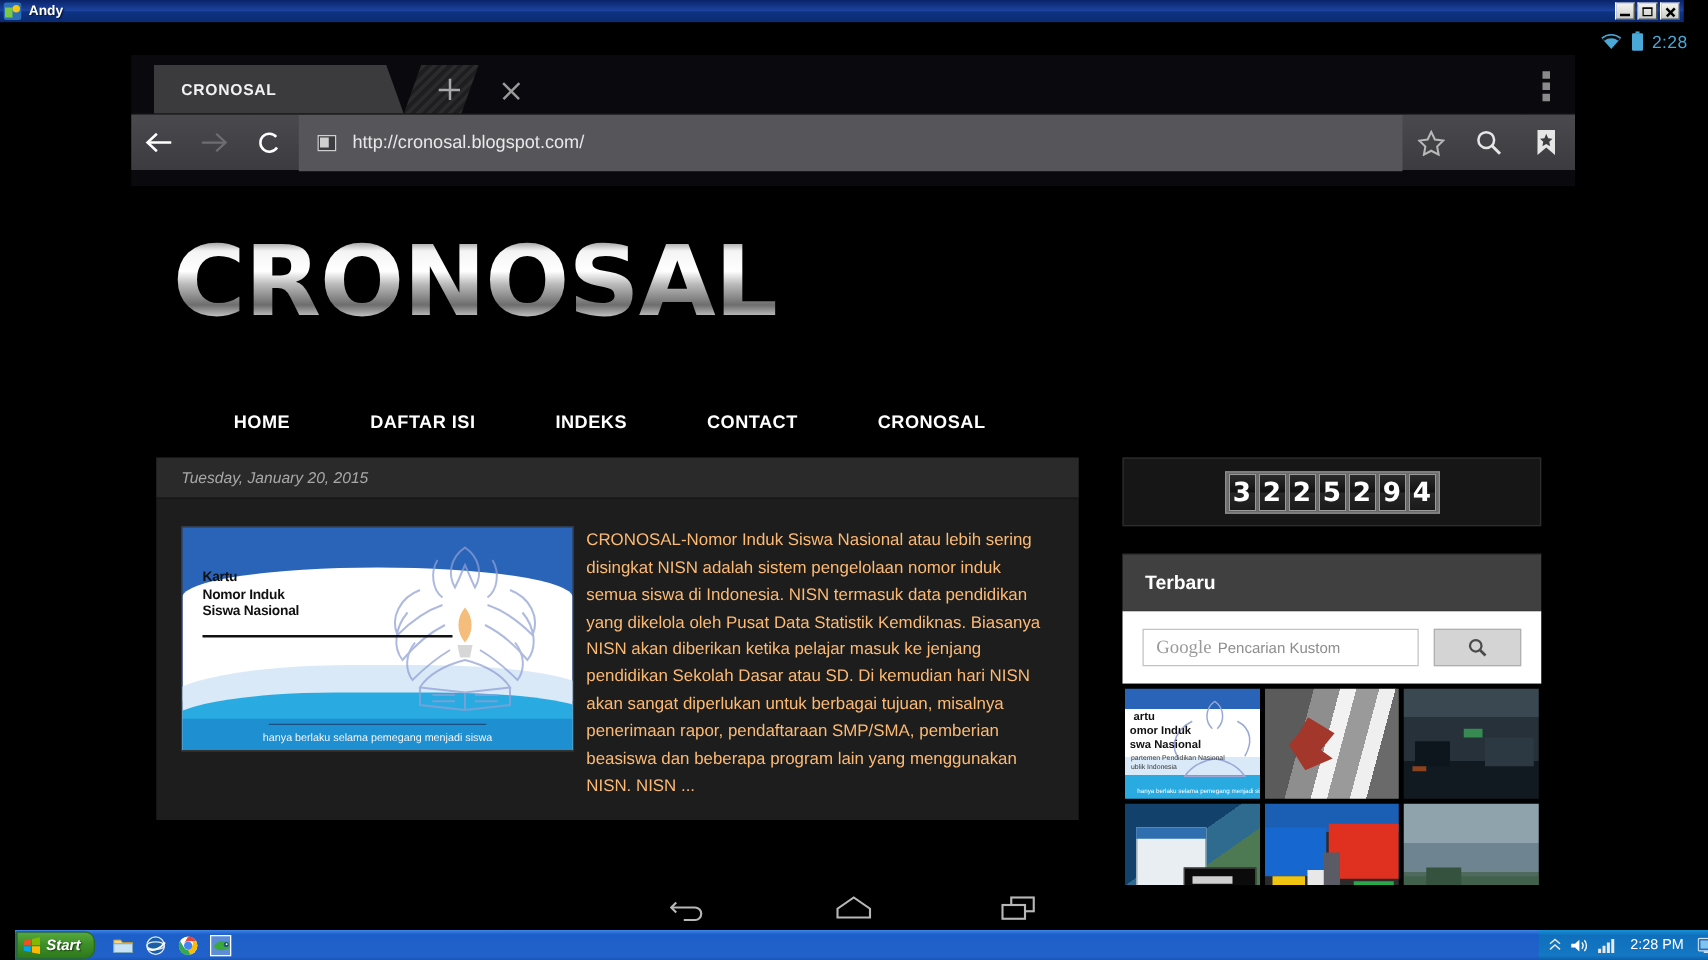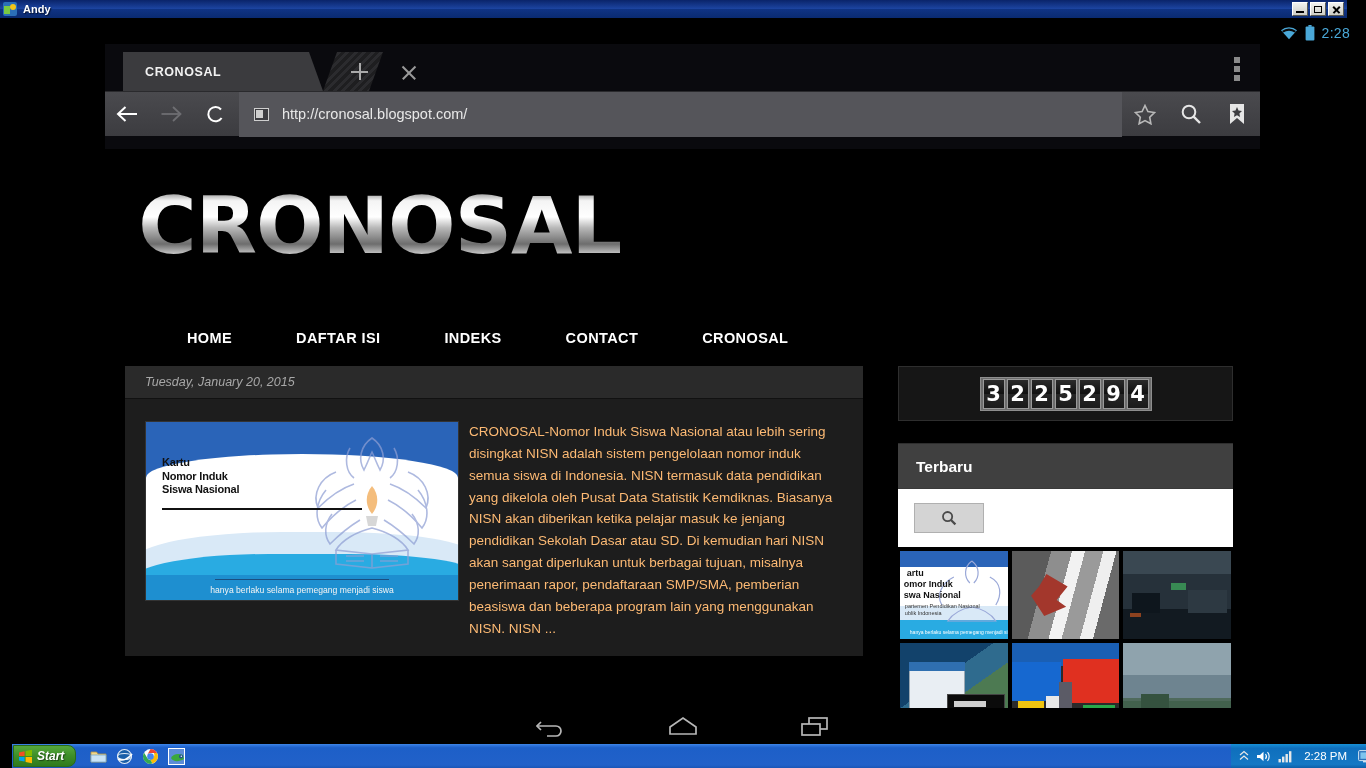--- a/index.html
+++ b/index.html
@@ -397,20 +397,24 @@
           <span class="cd">4</span>
         </div>
       </div>
 
       <div id="terbaru-head">
         <span id="terbaru-title">Terbaru</span>
       </div>
 
       <div id="search-panel">
         <div id="search-row">
+          <div id="search-input">
+            <span id="gtm">Google</span>
+            <span id="search-ph">Pencarian Kustom</span>
+          </div>
           <div id="search-btn">
             <svg width="16" height="16" viewBox="0 0 16 16">
               <circle cx="6.6" cy="6.6" r="4.6" fill="none" stroke="#4a4a4a" stroke-width="1.8"></circle>
               <path d="M10 10 L14.4 14.4" stroke="#4a4a4a" stroke-width="2.2"></path>
             </svg>
           </div>
         </div>
       </div>
 
       <div id="thumb-grid">

